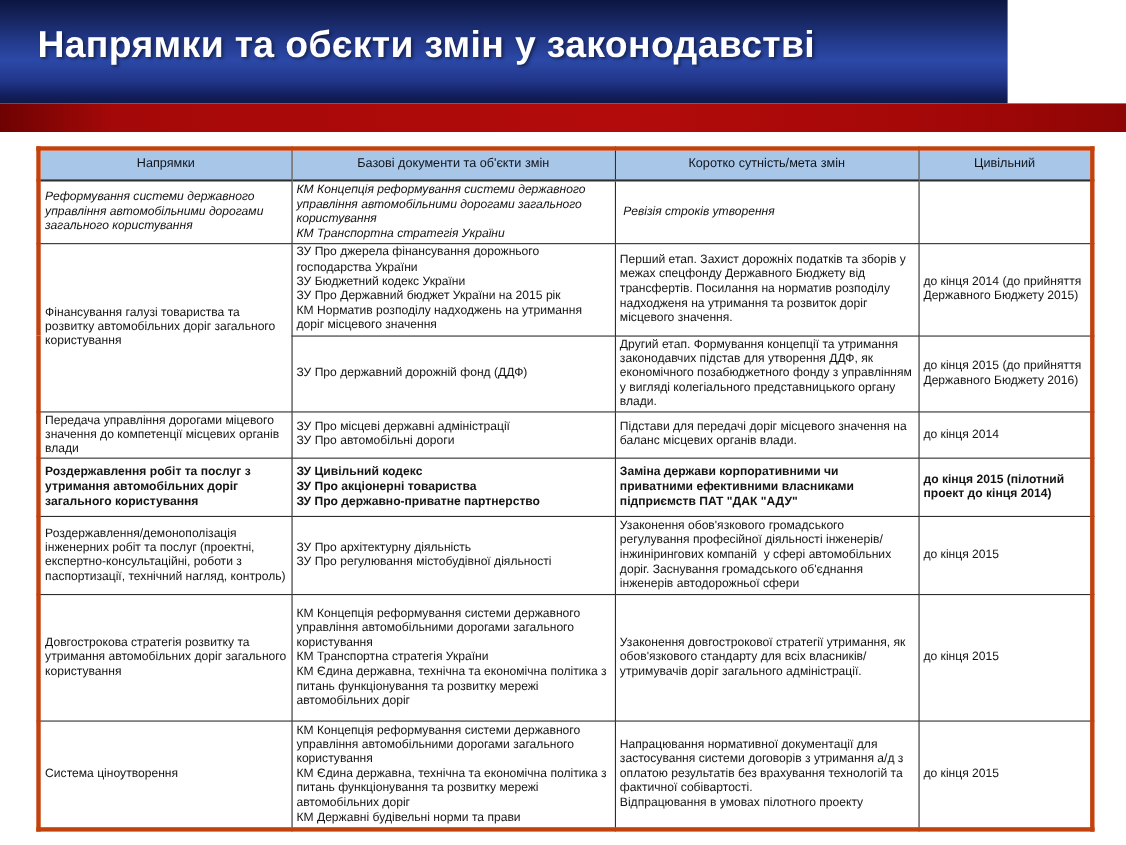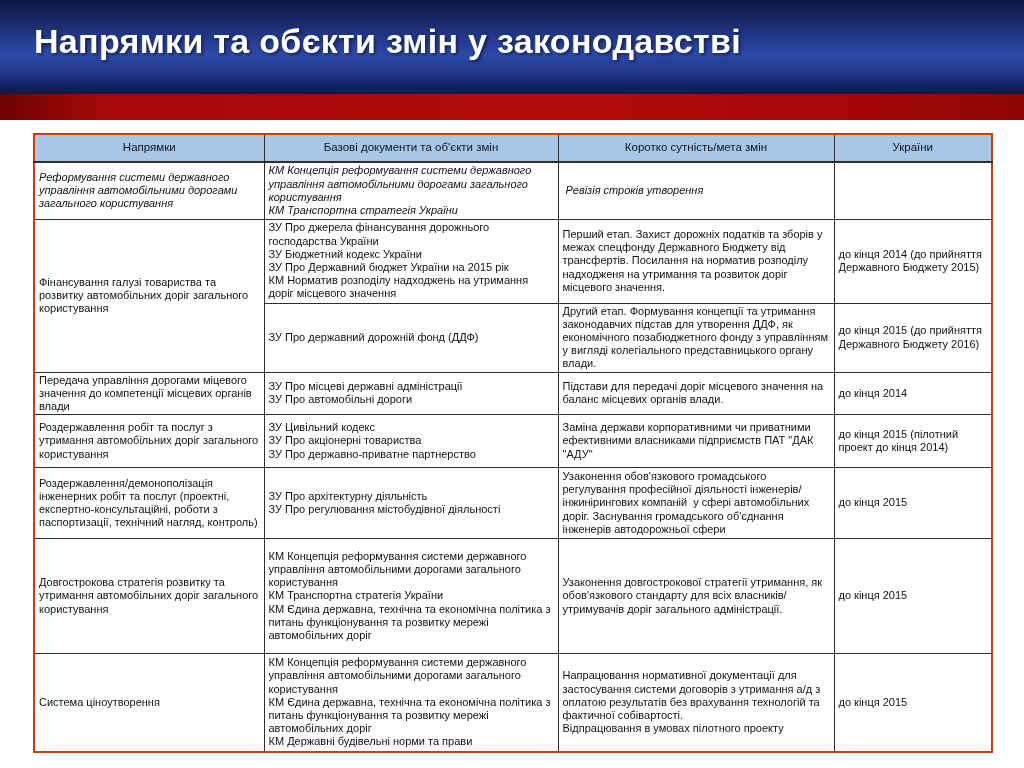--- a/index.html
+++ b/index.html
@@ -4,21 +4,21 @@
 <style>
   html,body { margin:0; padding:0; }
   body {
     width:1024px; height:768px;
     background:#ffffff;
     font-family:"Liberation Sans", sans-serif;
     position:relative;
     overflow:hidden;
   }
   .banner {
-    position:absolute; left:0; top:0; width:1024px; height:94px;
+    position:absolute; left:0; top:0; width:916px; height:94px;
     background: linear-gradient(180deg,
       #0c1642 0%, #16255f 18%, #243b8f 42%, #2c49a8 58%,
       #22368a 78%, #131f5e 92%, #0e1848 100%);
   }
   .banner .title {
     margin:0; padding:22px 0 0 34px;
     color:#ffffff; font-size:34px; font-weight:bold;
     letter-spacing:0.3px;
     text-shadow:2px 2px 3px rgba(0,0,0,0.45);
     white-space:nowrap;
@@ -26,21 +26,21 @@
   .red-bar {
     position:absolute; left:0; top:94px; width:1024px; height:26px;
     background: linear-gradient(90deg,
       #6e0202 0%, #a50808 10%, #b30b0b 55%, #a30707 85%, #8e0505 100%);
   }
   .table-wrap { position:absolute; left:33px; top:133px; }
   table.changes {
     border-collapse:collapse; table-layout:fixed;
     width:958px;
     font-size:11px; line-height:1.2; color:#131313;
-    border:2px solid #c2410c;
+    border:4px solid #c2410c;
     padding-left:28px;
   }
   table.changes th, table.changes td {
     border:1px solid #2e2e2e;
     padding:1px 4px;
     vertical-align:middle;
     overflow:hidden;
   }
   table.changes th {
     background:#a7c6e8;
@@ -71,21 +71,21 @@
         <col style="width: 230px;">
         <col style="width: 294px;">
         <col style="width: 276px;">
         <col style="width: 158px;">
       </colgroup>
     <thead>
       <tr>
           <th>Напрямки</th>
           <th>Базові документи та об'єкти змін</th>
           <th>Коротко сутність/мета змін</th>
-          <th>України</th>
+          <th>Цивільний</th>
         </tr>
     </thead>
     <tbody>
         <tr style="height: 57px; font-style: italic;">
           <td>Реформування системи державного управління автомобільними дорогами загального користування</td>
           <td>КМ Концепція реформування системи державного управління автомобільними дорогами загального користування
 КМ Транспортна стратегія України</td>
           <td> Ревізія строків утворення</td>
           <td></td>
         </tr>
@@ -103,21 +103,21 @@
           <td>Другий етап. Формування концепції та утримання законодавчих підстав для утворення ДДФ, як економічного позабюджетного фонду з управлінням у вигляді колегіального представницького органу влади.</td>
           <td>до кінця 2015 (до прийняття Державного Бюджету 2016)</td>
         </tr>
         <tr style="height: 36px; margin-left: 22px;">
           <td>Передача управління дорогами міцевого значення до компетенції місцевих органів влади</td>
           <td>ЗУ Про місцеві державні адміністрації
 ЗУ Про автомобільні дороги</td>
           <td>Підстави для передачі доріг місцевого значення на баланс місцевих органів влади.</td>
           <td>до кінця 2014</td>
         </tr>
-        <tr style="height: 53px;">
+        <tr style="height: 53px; font-weight: bold;">
           <td>Роздержавлення робіт та послуг з утримання автомобільних доріг загального користування</td>
           <td>ЗУ Цивільний кодекс
 ЗУ Про акціонерні товариства
 ЗУ Про державно-приватне партнерство</td>
           <td>Заміна держави корпоративними чи приватними ефективними власниками підприємств ПАТ "ДАК "АДУ"</td>
           <td>до кінця 2015 (пілотний проект до кінця 2014)</td>
         </tr>
         <tr style="height: 71px;">
           <td>Роздержавлення/демонополізація інженерних робіт та послуг (проектні, експертно-консультаційні, роботи з паспортизації, технічний нагляд, контроль)</td>
           <td>ЗУ Про архітектурну діяльність

